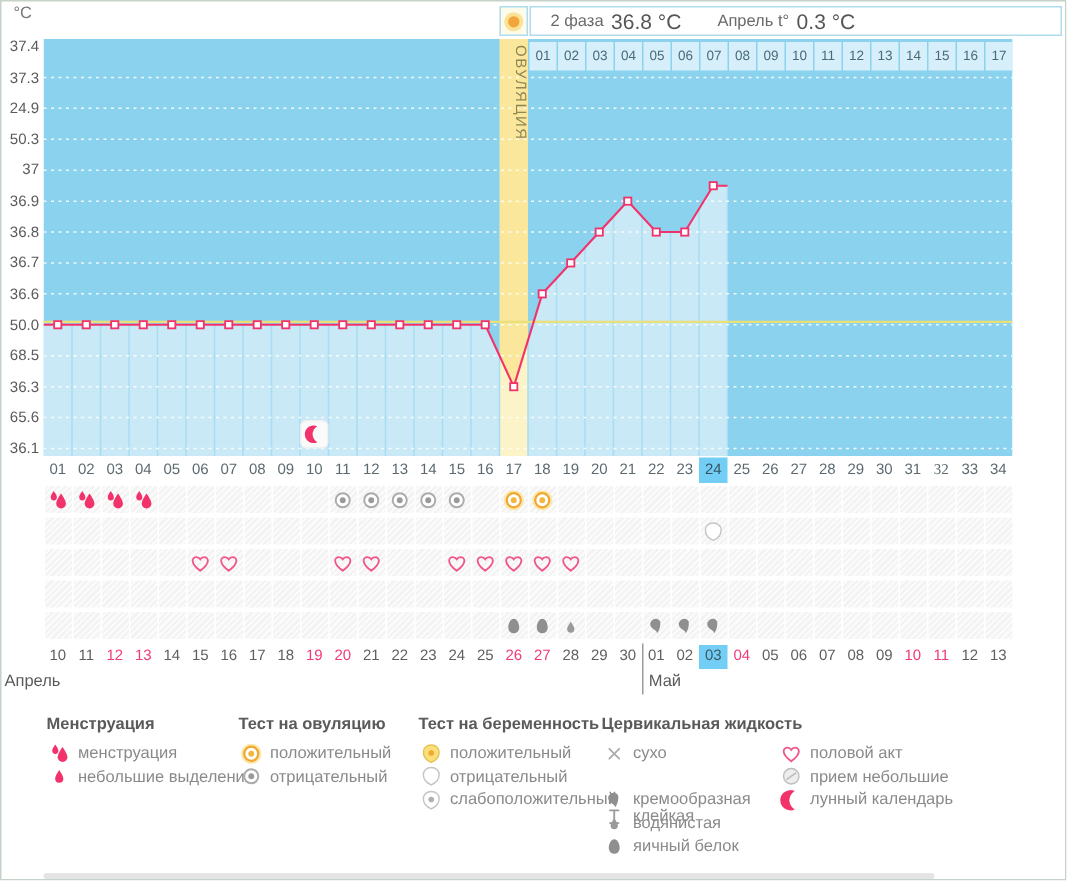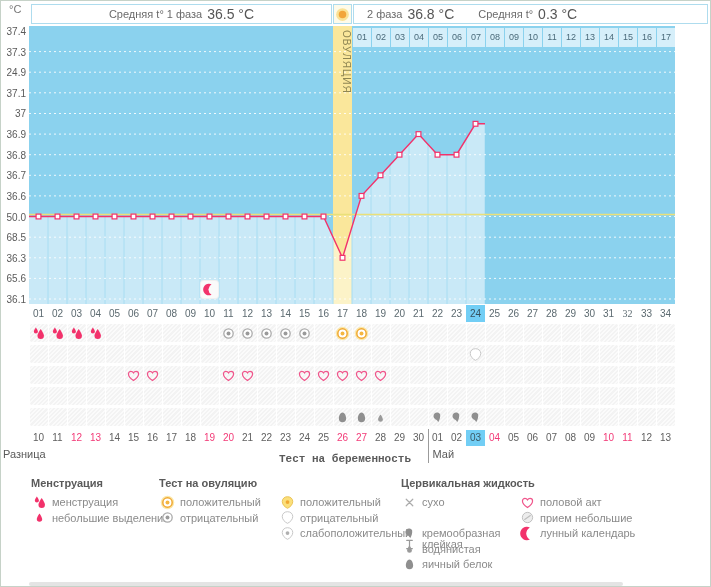--- a/index.html
+++ b/index.html
@@ -34,44 +34,40 @@
   #moon-cell{position:absolute;left:200px;top:280px;width:17px;height:17px;background:#fafafa;border-radius:3px;
        display:flex;align-items:center;justify-content:center;box-shadow:0 0 0 1px #f0f0f0;}
   svg{display:block;}
 </style>
 </head>
 <body>
 
 <div id="app">
   <div id="unit-label">°C</div>
 
-  <div class="hdr-box" style="left:30px;width:301px;justify-content:center;">
-    <span class="hdr-lbl">Средняя t° 1 фаза</span>
-    <span class="hdr-val">36.5 °C</span>
-  </div>
   <div class="hdr-box" style="left:332px;width:19px;justify-content:center;background:#fefbea;">
     <span class="ic" id="sun-slot">
         <svg width="15" height="15" viewBox="0 0 16 16">
           <circle cx="8" cy="8" r="6.8" fill="#fae296"></circle>
           <circle cx="8" cy="8" r="4" fill="#f2a53a"></circle>
         </svg>
       </span>
   </div>
   <div class="hdr-box" style="left:352px;width:355px;padding-left:13px;">
     <span class="hdr-lbl">2 фаза</span>
     <span class="hdr-val">36.8 °C</span>
-    <span class="hdr-lbl" style="margin-left:24px;">Средняя t°</span>
+    <span class="hdr-lbl" style="margin-left:24px;">Апрель t°</span>
     <span class="hdr-val">0.3 °C</span>
   </div>
 
   <div id="yaxis">
       <div class="ytick" style="left: 0px; top: 25px;">37.4</div>
       <div class="ytick" style="left: 0px; top: 45.6154px;">37.3</div>
       <div class="ytick" style="left: 0px; top: 66.2308px;">24.9</div>
-      <div class="ytick" style="left: 0px; top: 86.8462px;">37.1</div>
+      <div class="ytick" style="left: 0px; top: 86.8462px;">50.3</div>
       <div class="ytick" style="left: 0px; top: 107.462px;">37</div>
       <div class="ytick" style="left: 0px; top: 128.077px;">36.9</div>
       <div class="ytick" style="left: 0px; top: 148.692px;">36.8</div>
       <div class="ytick" style="left: 0px; top: 169.308px;">36.7</div>
       <div class="ytick" style="left: 0px; top: 189.923px;">36.6</div>
       <div class="ytick" style="left: 0px; top: 210.538px;">50.0</div>
       <div class="ytick" style="left: 0px; top: 231.154px;">68.5</div>
       <div class="ytick" style="left: 0px; top: 251.769px;">36.3</div>
       <div class="ytick" style="left: 0px; top: 272.385px;">65.6</div>
       <div class="ytick" style="left: 0px; top: 293px;">36.1</div>
@@ -549,21 +545,21 @@
       <div class="datec" style="left: 522px;">06</div>
       <div class="datec" style="left: 541px;">07</div>
       <div class="datec" style="left: 560px;">08</div>
       <div class="datec" style="left: 579px;">09</div>
       <div class="datec wk" style="left: 598px;">10</div>
       <div class="datec wk" style="left: 617px;">11</div>
       <div class="datec" style="left: 636px;">12</div>
       <div class="datec" style="left: 655px;">13</div>
     </div>
   <div id="months">
-      <div class="month-lbl" style="left: 2px;">Разница</div>
+      <div class="month-lbl" style="left: 2px;">Апрель</div>
       <div id="month-divider" style="left: 426.5px;"></div>
       <div class="month-lbl" style="left: 431.5px;">Май</div>
     </div>
   <div id="legend">
       <div class="lg-title" style="left: 30px; top: 476px;">Менструация</div>
       <div class="lg-item" style="left: 30px; top: 493px;">
         <span class="ic">
           <svg width="15" height="15" viewBox="0 0 16 16">
             <path d="M5.2 1.5C5.2 1.5 7.4 4.4 7.4 5.9A2.2 2.2 0 1 1 3 5.9C3 4.4 5.2 1.5 5.2 1.5Z" fill="#f2326b"></path>
             <path d="M10.3 3.2C10.3 3.2 13.8 8 13.8 10.4A3.45 3.45 0 1 1 6.9 10.4C6.9 8 10.3 3.2 10.3 3.2Z" fill="#f2326b"></path>
@@ -592,21 +588,21 @@
       </div>
       <div class="lg-item" style="left: 158px; top: 508.5px;">
         <span class="ic">
           <svg width="15" height="15" viewBox="0 0 16 16">
             <circle cx="8" cy="8" r="5" fill="#fff" stroke="#ababab" stroke-width="1.4"></circle>
             <circle cx="8" cy="8" r="2.1" fill="#9a9a9a"></circle>
           </svg>
         </span>
         <span>отрицательный</span>
       </div>
-      <div class="lg-title" style="left: 278px; top: 452px; font-family: Liberation Mono, monospace;">Тест на беременность</div>
+      <div class="lg-title" style="left: 278px; top: 476px;">Тест на беременность</div>
       <div class="lg-item" style="left: 278px; top: 493px;">
         <span class="ic">
           <svg width="15" height="15" viewBox="0 0 16 16">
             <path d="M8 1.8C11.2 1.8 13.6 4 13.6 6.9C13.6 10.3 10.8 12.9 8 14.2C5.2 12.9 2.4 10.3 2.4 6.9C2.4 4 4.8 1.8 8 1.8Z" fill="#fbdf7a" stroke="#e9c153" stroke-width="1"></path>
             <circle cx="8" cy="7.5" r="2" fill="#f0a832"></circle>
           </svg>
         </span>
         <span>положительный</span>
       </div>
       <div class="lg-item" style="left: 278px; top: 508.5px;">

